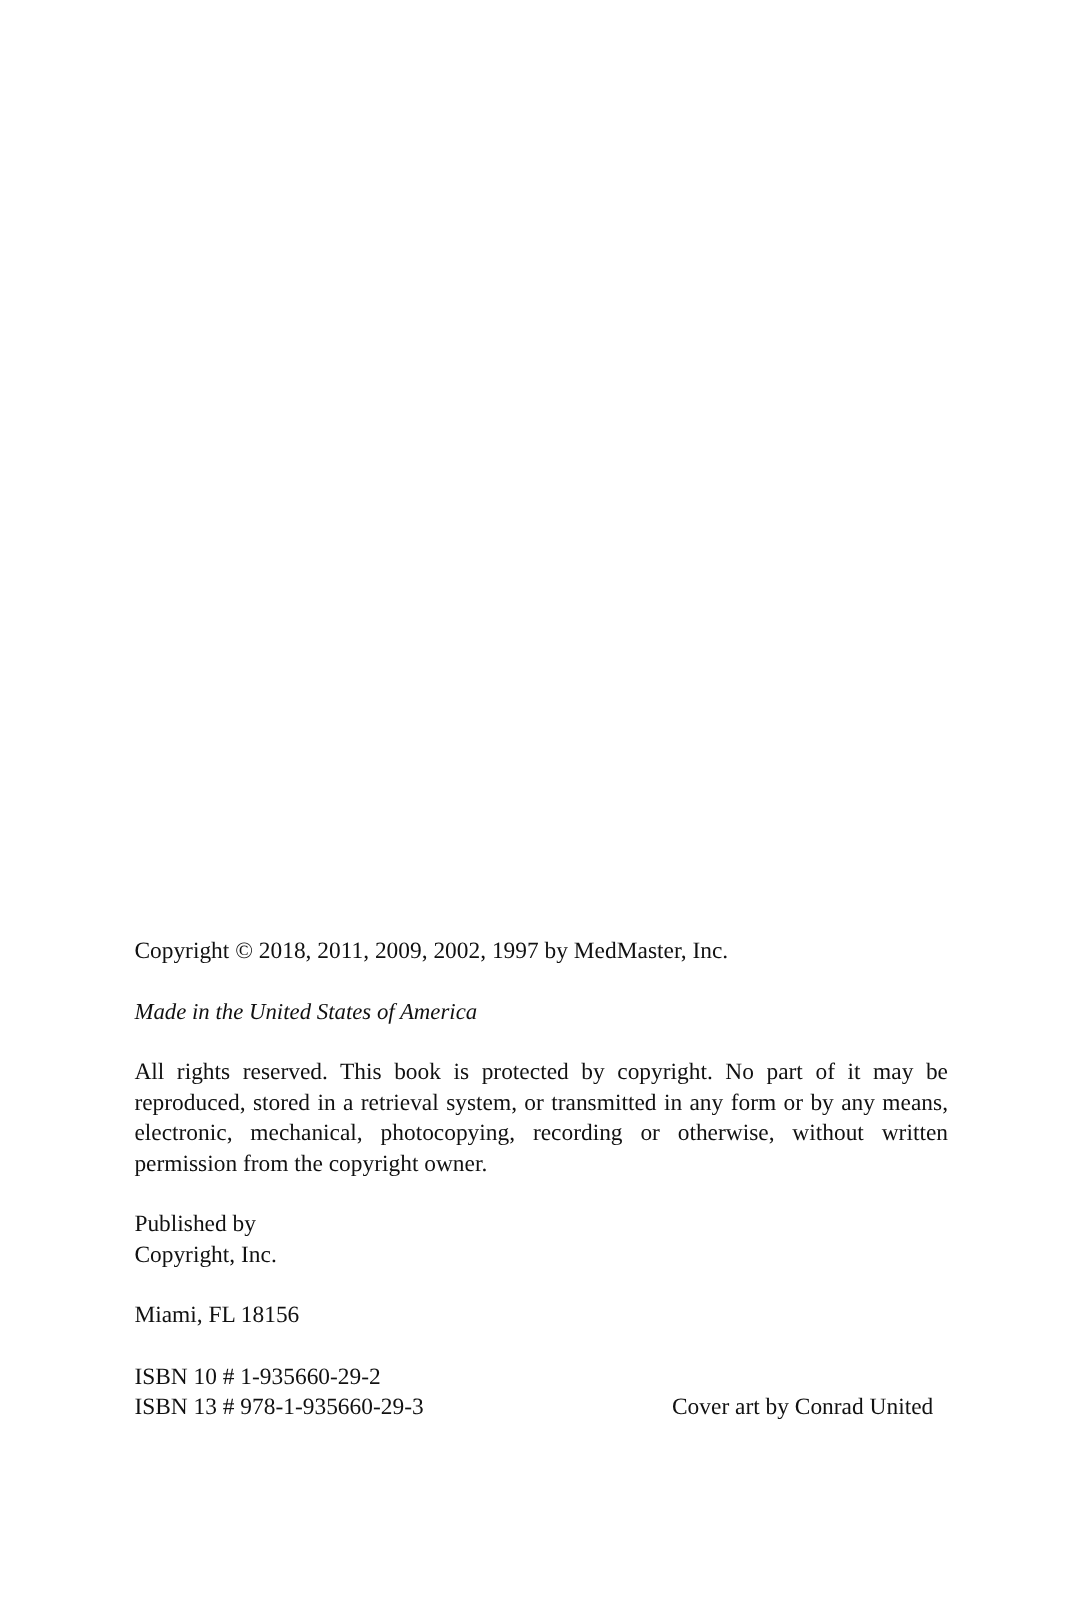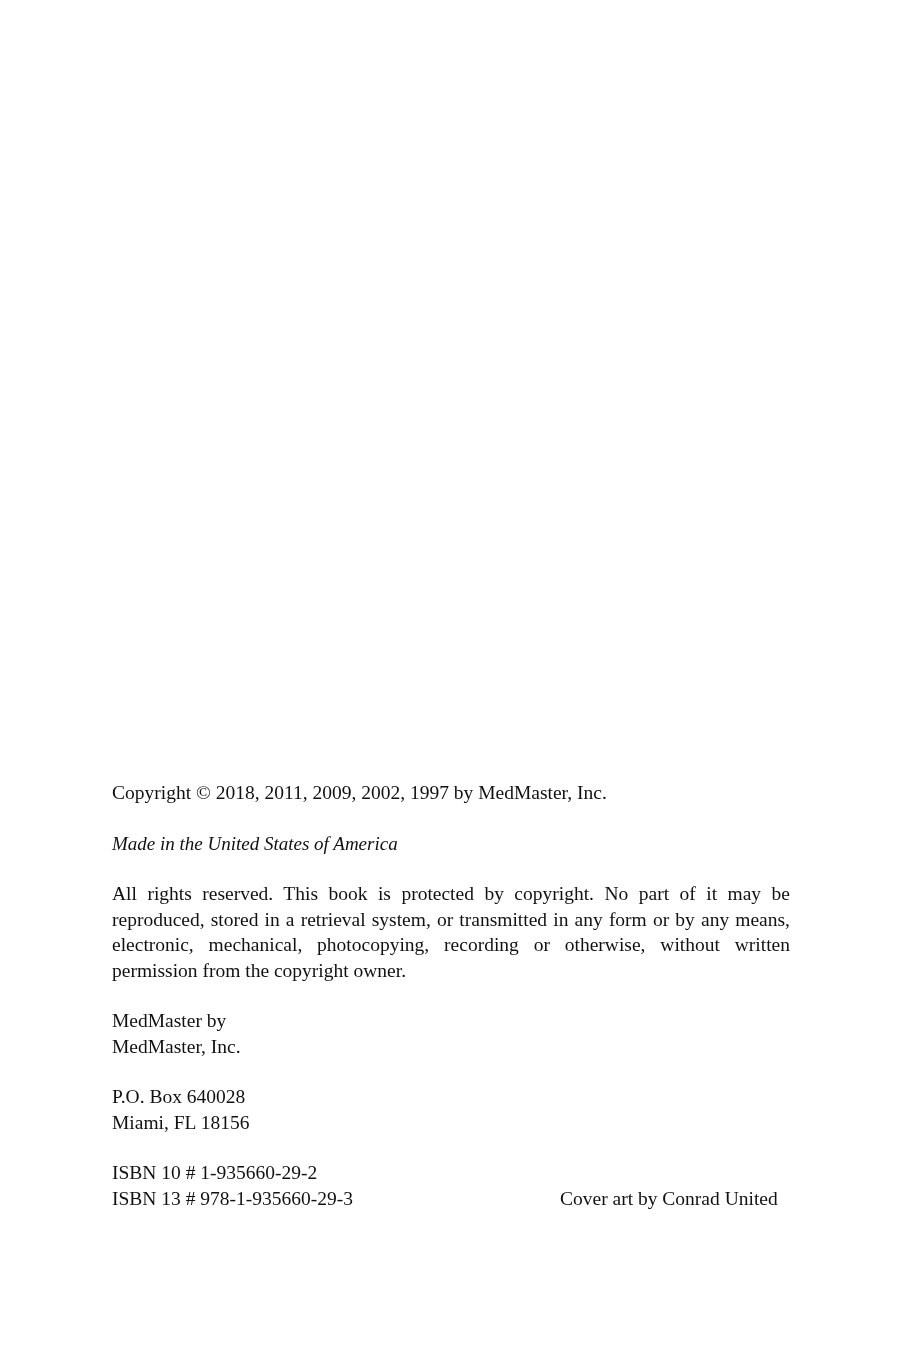--- a/index.html
+++ b/index.html
@@ -66,26 +66,25 @@
 <div class="page">
   <div class="content">
 
     <p class="block">Copyright © 2018, 2011, 2009, 2002, 1997 by MedMaster, Inc.</p>
 
     <p class="block italic">Made in the United States of America</p>
 
     <p class="block justified">All rights reserved. This book is protected by copyright. No part of it may be reproduced, stored in a retrieval system, or transmitted in any form or by any means, electronic, mechanical, photocopying, recording or otherwise, without written permission from the copyright owner.</p>
 
     <p class="block">
-      <span class="line">MedMaster by</span>
-      <span class="line">MedMaster, Inc.</span>
+      <span class="line">Published by</span>
+      <span class="line">Copyright, Inc.</span>
     </p>
 
     <p class="block">
-      <span class="line">P.O. Box 640028</span>
       <span class="line">Miami, FL 18156</span>
     </p>
 
     <p class="block isbn-block">
       <span class="line">ISBN 10 # 1-935660-29-2</span>
       <span class="line">ISBN 13 # 978-1-935660-29-3</span>
       <span class="cover-art">Cover art by Conrad United</span>
     </p>
 
   </div>

